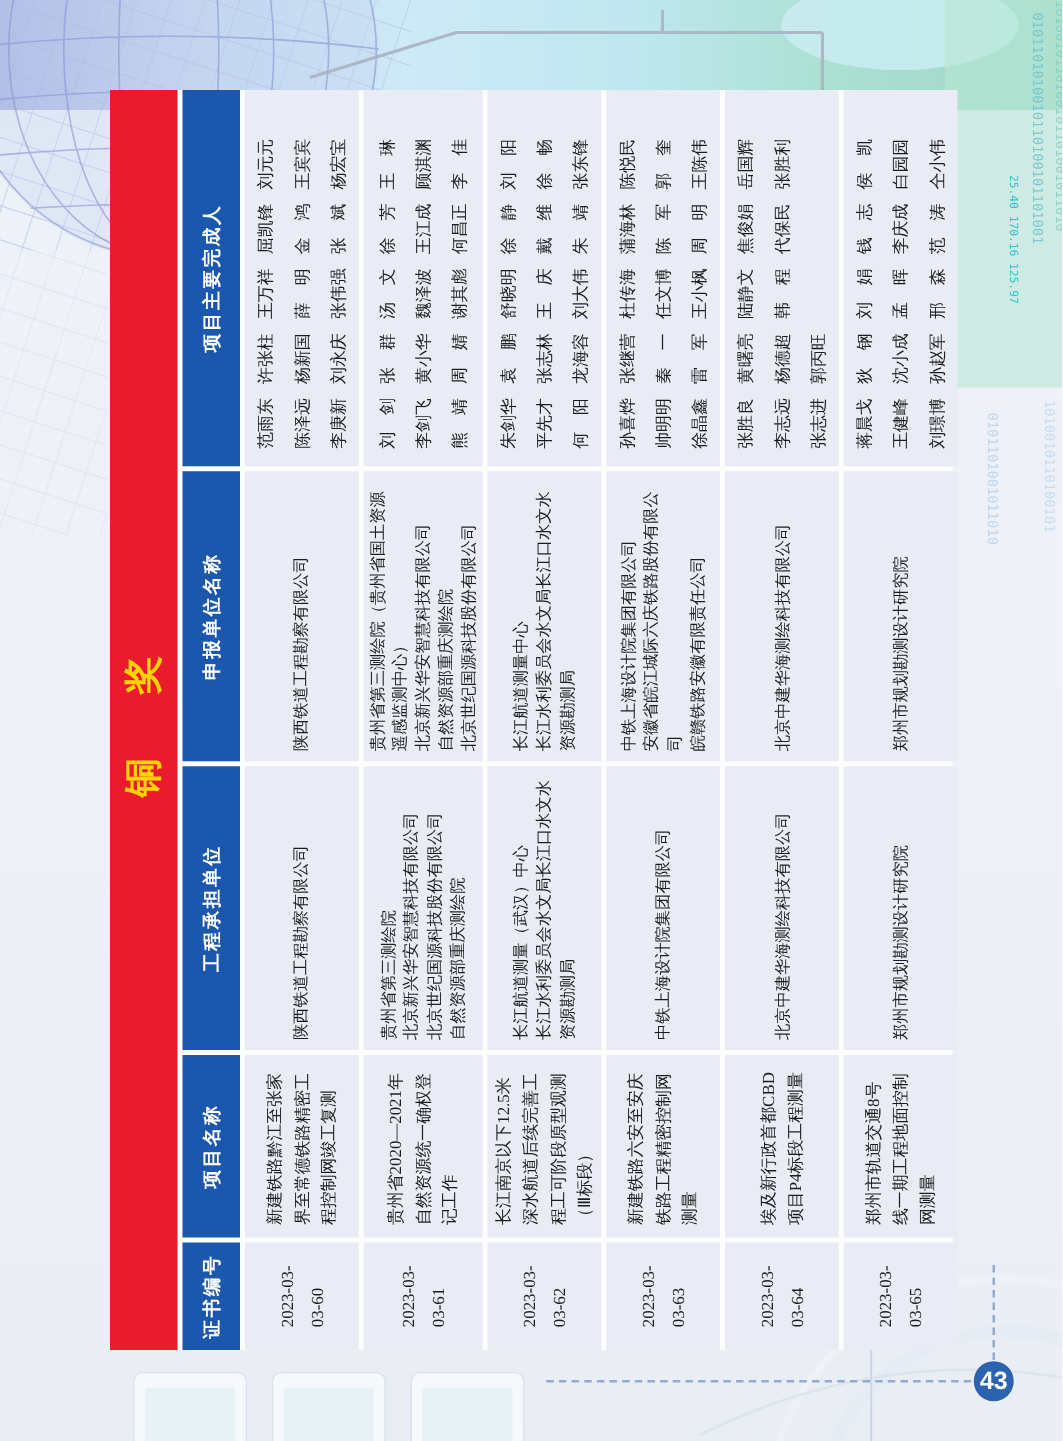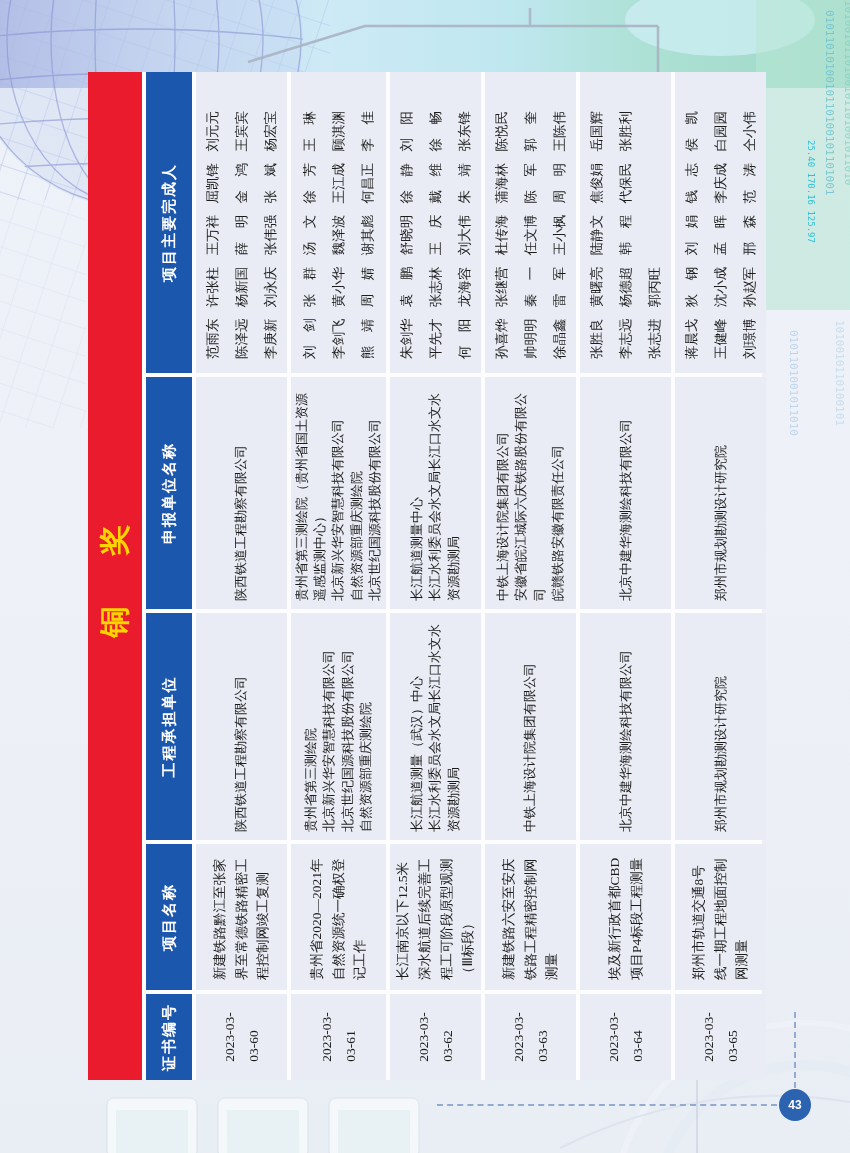--- a/index.html
+++ b/index.html
@@ -28,21 +28,21 @@
   .c-app{padding:2px 8px;text-align:left;}
   .c-team{padding:2px 14px;text-align:left;font-size:13.5px;line-height:2.15;word-spacing:8px;}
 
   
   .dash-v{position:absolute;left:794px;top:1012px;height:76px;width:0;
           border-left:2px dashed #93abd0;z-index:1;}
   .dash-h{position:absolute;left:437px;top:1104px;width:340px;height:0;
           border-top:2px dashed #93abd0;z-index:1;}
   .page-badge{position:absolute;left:779px;top:1089px;width:32px;height:32px;border-radius:50%;
               background:#2b63b0;color:#ffffff;display:flex;align-items:center;justify-content:center;
-              font-family:"Liberation Sans",sans-serif;font-size:12px;font-weight:bold;z-index:3;}
+              font-family:"Liberation Sans",sans-serif;font-size:20px;font-weight:bold;z-index:3;}
 </style>
 </head>
 <body>
 
 <div class="page">
 
   <svg class="bg" width="850" height="1153" viewBox="0 0 850 1153">
     <defs>
       <linearGradient id="topgrad" x1="0" y1="0" x2="1" y2="0">
         <stop offset="0" stop-color="#aab3e0"></stop>

